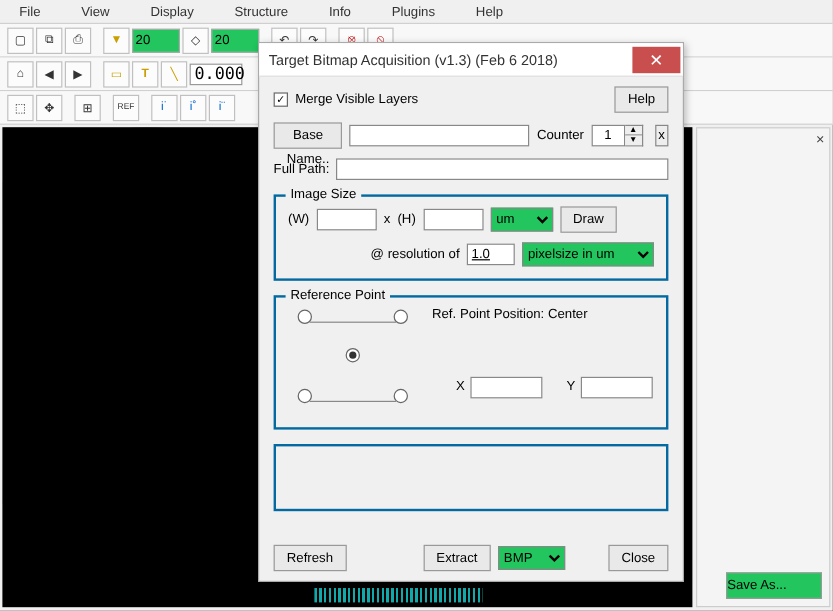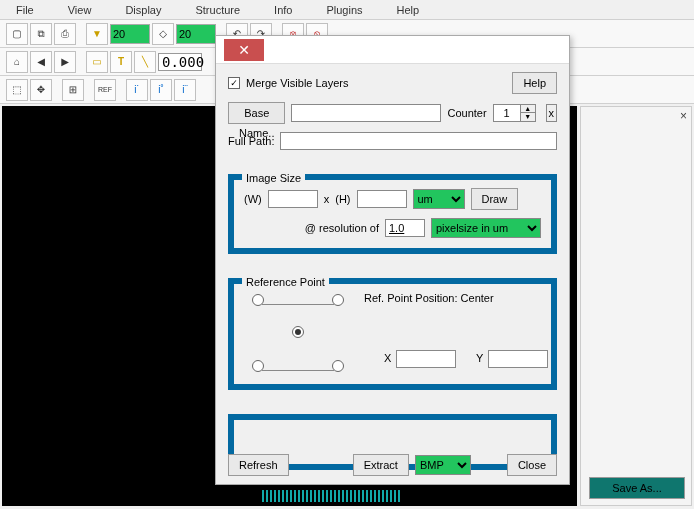--- a/index.html
+++ b/index.html
@@ -24,33 +24,33 @@
 .wafer-strip { position:absolute; left:260px; bottom:4px; width:140px; height:12px; background:
   repeating-linear-gradient(90deg, #1aa 0 2px, #000 2px 4px);
 }
 
 .side-panel { position: absolute; top: 106px; right: 2px; width: 112px; height: 400px; background: #f4f4f4; border: 1px solid #ccc; }
 .side-panel .close { position: absolute; top: 2px; right: 4px; font-size: 12px; color: #444; }
 .side-panel table { width: 100%; border-collapse: collapse; margin-top: 22px; table-layout: fixed; }
 .side-panel th { background: #f0f0f0; border: 1px solid #ccc; font-weight: normal; padding: 2px 4px; text-align: left; font-size:11px; overflow:hidden; }
 .side-panel tr.data td { height: 18px; border-right: 1px solid #e0e0e0; }
 .side-panel tr.data td.swatch-a { background: #17a2a2; }
-.side-panel .saveas { position: absolute; bottom: 6px; right: 6px; width: 96px; height: 22px; border: 1px solid #999; background: #0f766e; text-align: center; line-height: 20px; }
+.side-panel .saveas { position: absolute; bottom: 6px; right: 6px; width: 80px; height: 22px; border: 1px solid #999; background: #22c55e; text-align: left; line-height: 20px; }
 
 .dialog { position: absolute; top: 35px; left: 215px; width: 355px; height: 450px; background: #f0f0f0; border: 1px solid #aaa; box-shadow: 2px 2px 6px rgba(0,0,0,.25); }
 .dialog .titlebar { height: 28px; background: #fff; display: flex; align-items: center; padding-left: 8px; border-bottom: 1px solid #ddd; }
 .dialog .titlebar .title { flex: 1; font-size: 12px; color: #333; }
 .dialog .titlebar .close { width: 40px; height: 22px; background: #c94f4f; color: #fff; display: flex; align-items: center; justify-content: center; font-size: 14px; margin-right: 2px; }
 .dialog .body { padding: 8px 12px; display: flex; flex-direction: column; gap: 8px; }
 
 .dlg-row { display: flex; align-items: center; gap: 6px; }
 .checkbox { width: 12px; height: 12px; border: 1px solid #666; background: #fff; display:inline-flex;align-items:center;justify-content:center;font-size:9px; line-height:1;}
 .btn-std { border: 1px solid #999; background: #e9e9e9; height: 22px; padding: 0 10px; line-height: 20px; text-align: center; }
 
-.group { border: 6px solid #0369a1; padding: 8px 10px 10px; position: relative; margin-top: 16px; }
+.group { border: 2px solid #0369a1; padding: 8px 10px 10px; position: relative; margin-top: 4px; }
 .group .legend { position: absolute; top: -8px; left: 8px; background: #f0f0f0; padding: 0 4px; font-size: 11px; }
 
 input.t { border: 1px solid #888; background: #fff; height: 18px; padding: 0 3px; font-size: 11px; }
 select.t { border: 1px solid #888; background: #22c55e; height: 20px; font-size: 11px; }
 
 .spin { display: flex; align-items: center; }
 .spin input { width: 28px; height: 18px; border: 1px solid #888; text-align: center; }
 .spin .arrows { display:flex; flex-direction:column; border:1px solid #888; border-left:none; }
 .spin .arrows div { width:14px;height:8px;font-size:7px;line-height:7px;text-align:center;border-bottom:1px solid #888;background:#eee;}
 .spin .arrows div:last-child{border-bottom:none;}
@@ -121,20 +121,21 @@
   <div class="wafer-strip"></div>
 </div>
 
 <div class="side-panel">
   <span class="close">×</span>
   <div class="saveas">Save As...</div>
 </div>
 
 <div class="dialog">
   <div class="titlebar">
+    <span class="title">Target Bitmap Acquisition (v1.3) (Feb  6 2018)</span>
     <div class="close">✕</div>
   </div>
   <div class="body">
     <div class="dlg-row">
       <span class="checkbox">✓</span>
       <span>Merge Visible Layers</span>
       <span class="spacer"></span>
       <div class="btn-std">Help</div>
     </div>
 

